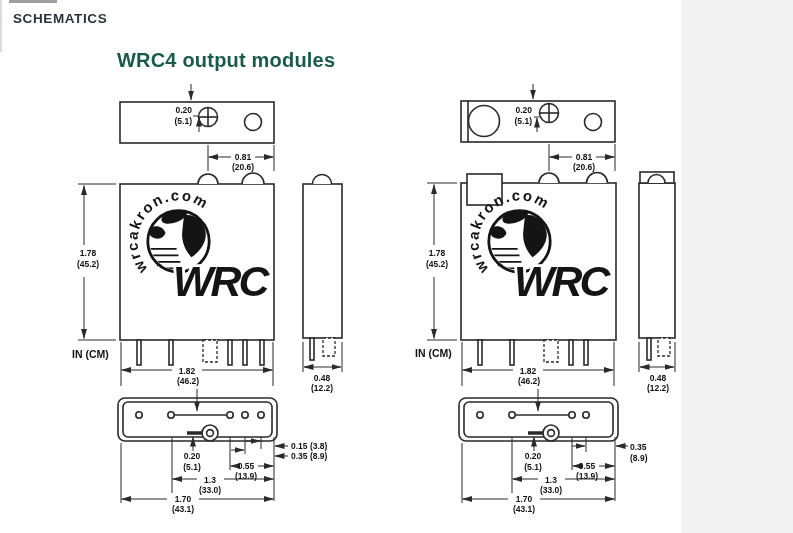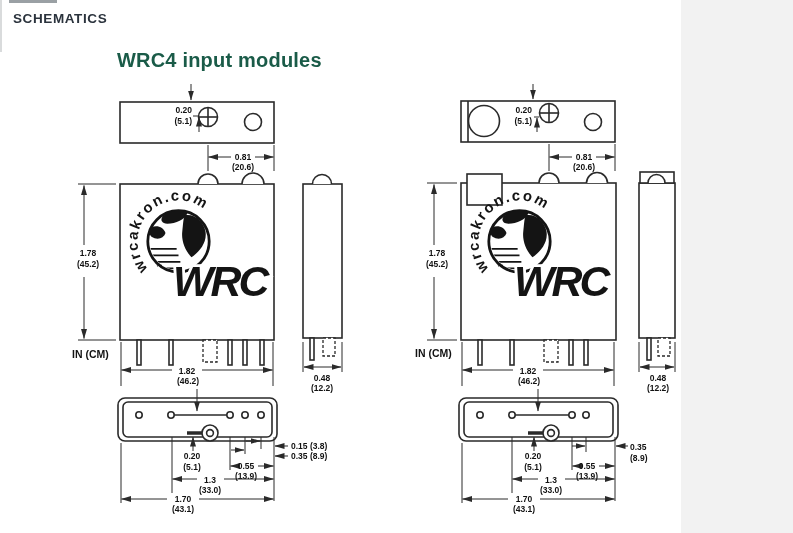--- a/index.html
+++ b/index.html
@@ -24,21 +24,21 @@
             fill:#141414;stroke:#fff;stroke-width:6;paint-order:stroke;}
   .logo-tm{font:bold 7px "Liberation Sans",sans-serif;fill:#141414;}
 </style>
 </head>
 <body>
 
 <div id="page">
   <div class="edge-artifact-top"></div>
   <div class="edge-artifact-left"></div>
   <div class="header">SCHEMATICS</div>
-  <div class="col-title" style="left:117px">WRC4 input modules</div>
+  <div class="col-title" style="left:117px">WRC4 output modules</div>
 
   <svg width="793" height="533" viewBox="0 0 793 533">
     <defs>
       <marker id="ah" viewBox="0 0 10 6" markerWidth="10" markerHeight="6" refX="9.5" refY="3" orient="auto-start-reverse" markerUnits="userSpaceOnUse">
         <path d="M0,0 L10,3 L0,6 Z" fill="#2a2a2a"></path>
       </marker>
       <clipPath id="gclip">
           <circle cx="50" cy="52" r="31"></circle>
         </clipPath>
       <g id="wrc-logo">

